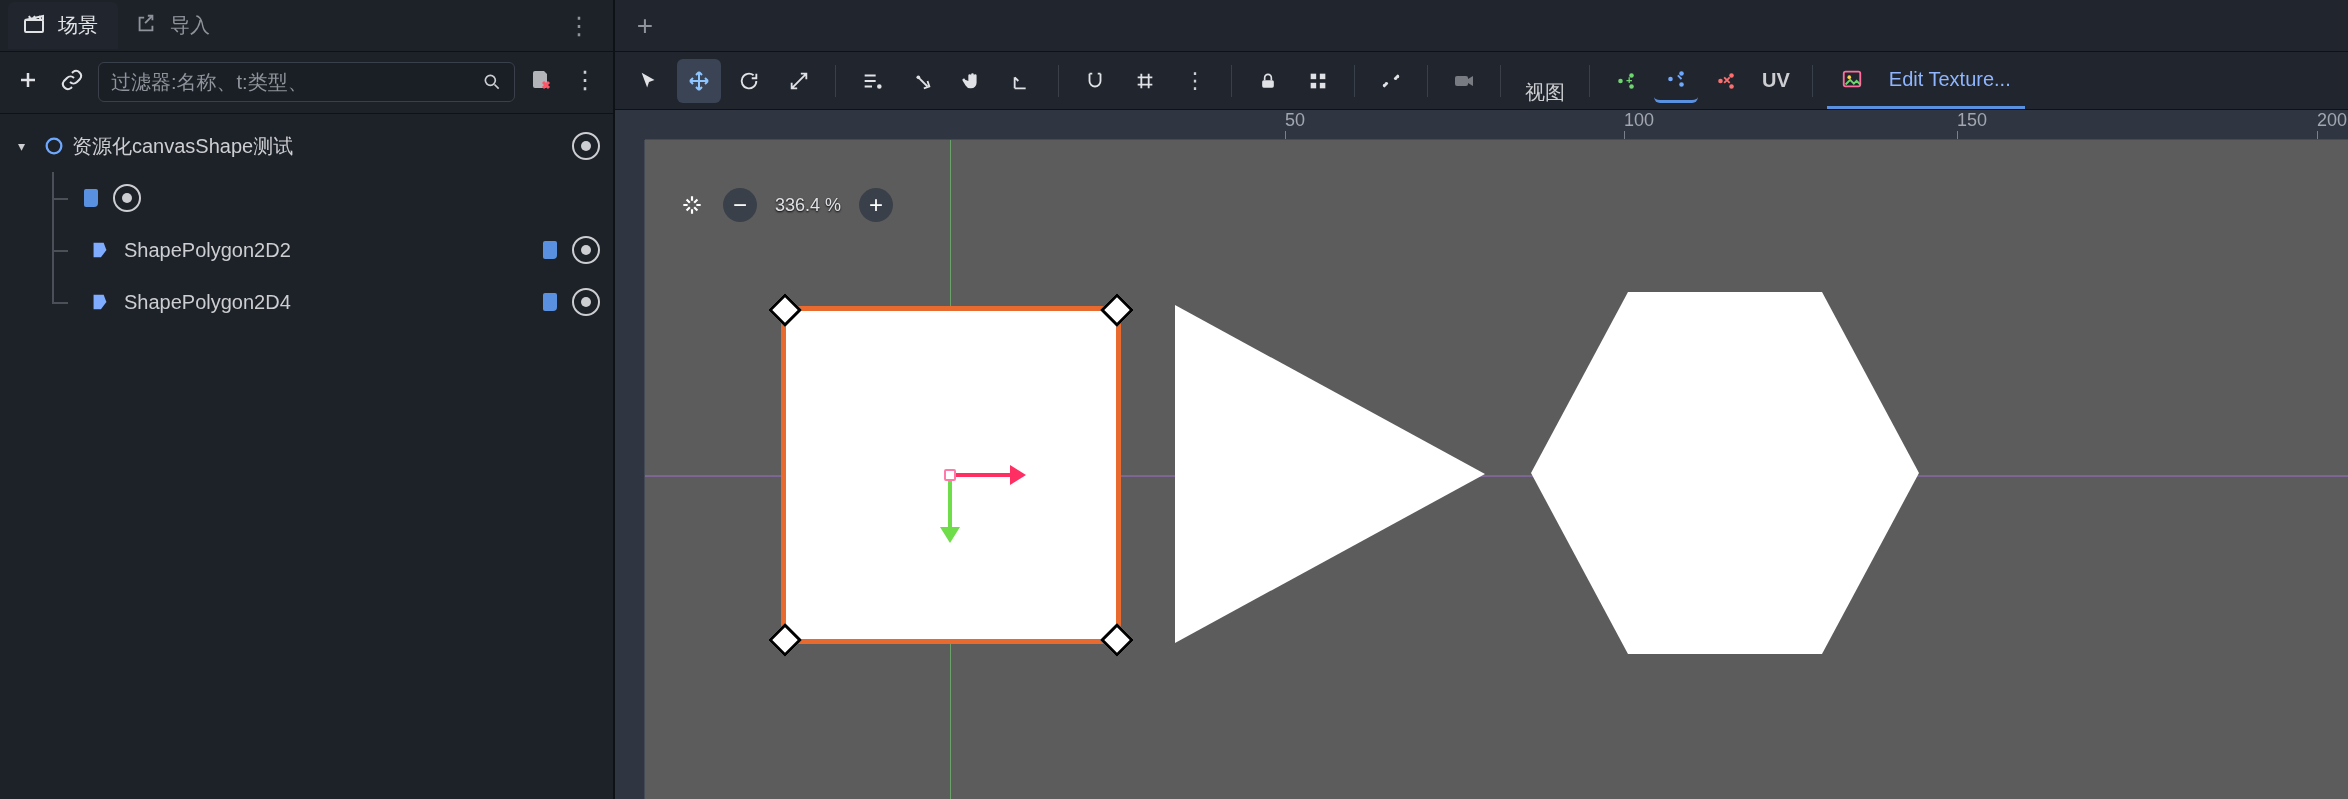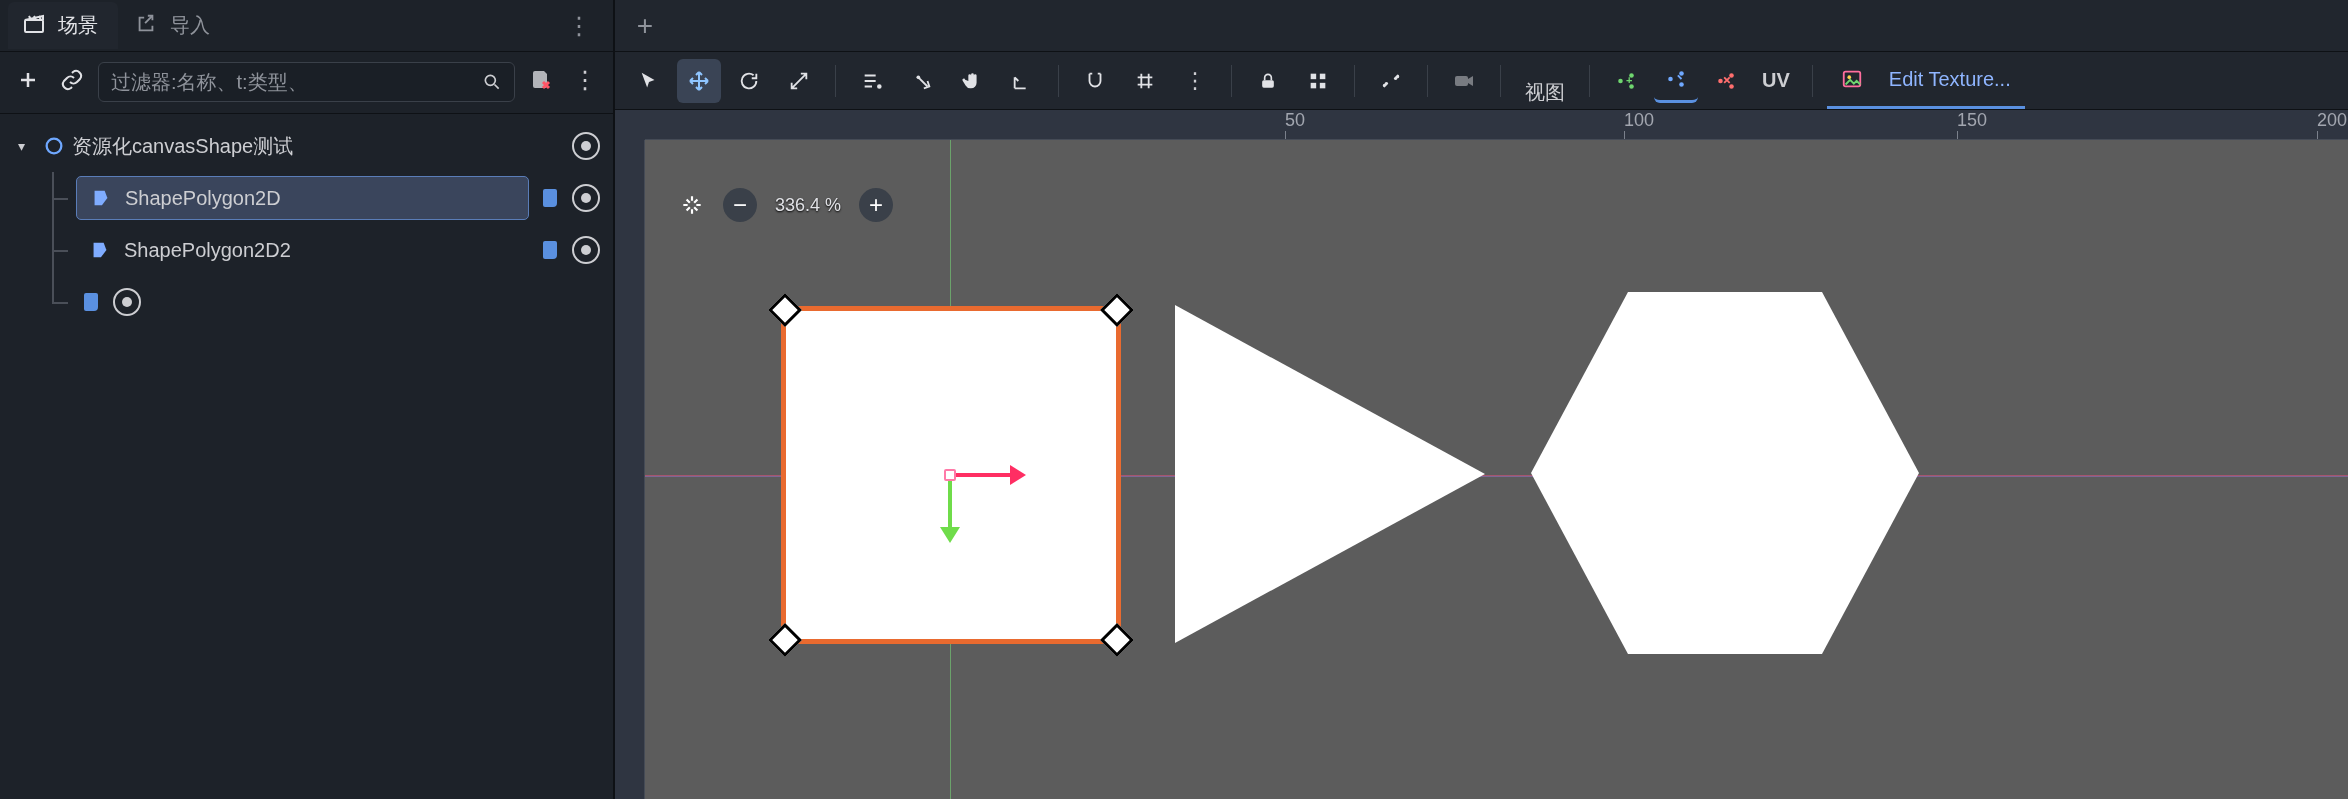--- a/index.html
+++ b/index.html
@@ -274,28 +274,20 @@
       </span>
       <span>资源化canvasShape测试</span>
       <span class="spacer"></span>
       <span class="tail-icn">
           <span class="eye"></span>
         </span>
     </div>
 
     <div class="tree-row child selected">
       <span class="branch"></span>
-      <div class="label-wrap">
-        <span class="node-icon">
-          <svg width="22" height="22" viewBox="0 0 24 24" fill="#7facff">
-              <path d="M5 4h11l3 8-6 8H5z"></path>
-            </svg>
-        </span>
-        <span>ShapePolygon2D</span>
-      </div>
       <span class="tail-icn">
         <svg width="24" height="24" viewBox="0 0 24 24" fill="#5a90e0">
             <path d="M7 3h10a2 2 0 0 1 2 2v12a4 4 0 0 1-4 4H7a2 2 0 0 1-2-2V5a2 2 0 0 1 2-2z"></path>
           </svg>
       </span>
       <span class="tail-icn">
           <span class="eye"></span>
         </span>
     </div>
 
@@ -314,20 +306,28 @@
             <path d="M7 3h10a2 2 0 0 1 2 2v12a4 4 0 0 1-4 4H7a2 2 0 0 1-2-2V5a2 2 0 0 1 2-2z"></path>
           </svg>
       </span>
       <span class="tail-icn">
           <span class="eye"></span>
         </span>
     </div>
 
     <div class="tree-row child last">
       <span class="branch"></span>
+      <div class="label-wrap">
+        <span class="node-icon">
+          <svg width="22" height="22" viewBox="0 0 24 24" fill="#7facff">
+              <path d="M5 4h11l3 8-6 8H5z"></path>
+            </svg>
+        </span>
+        <span>ShapePolygon2D4</span>
+      </div>
       <span class="tail-icn">
         <svg width="24" height="24" viewBox="0 0 24 24" fill="#5a90e0">
             <path d="M7 3h10a2 2 0 0 1 2 2v12a4 4 0 0 1-4 4H7a2 2 0 0 1-2-2V5a2 2 0 0 1 2-2z"></path>
           </svg>
       </span>
       <span class="tail-icn">
           <span class="eye"></span>
         </span>
     </div>
   </div>

